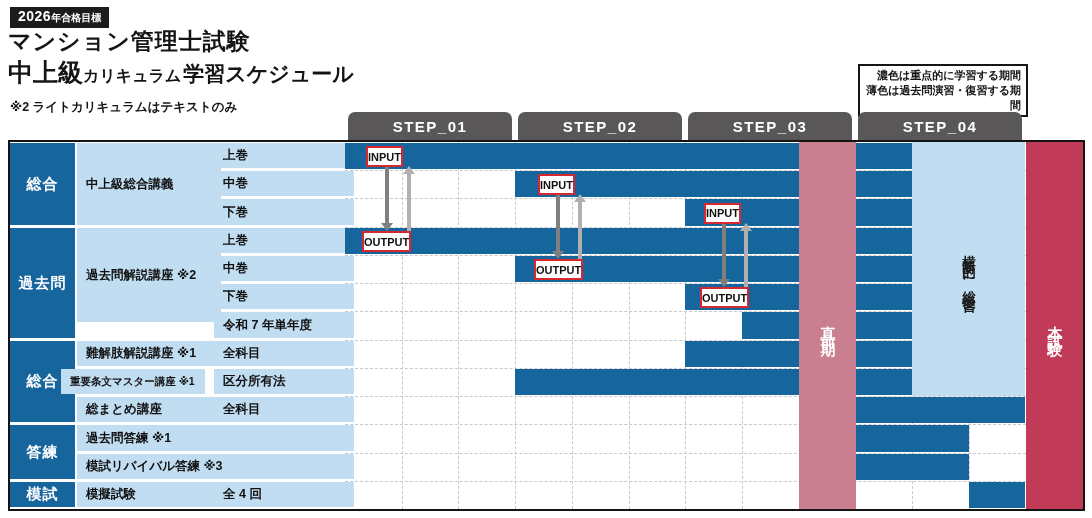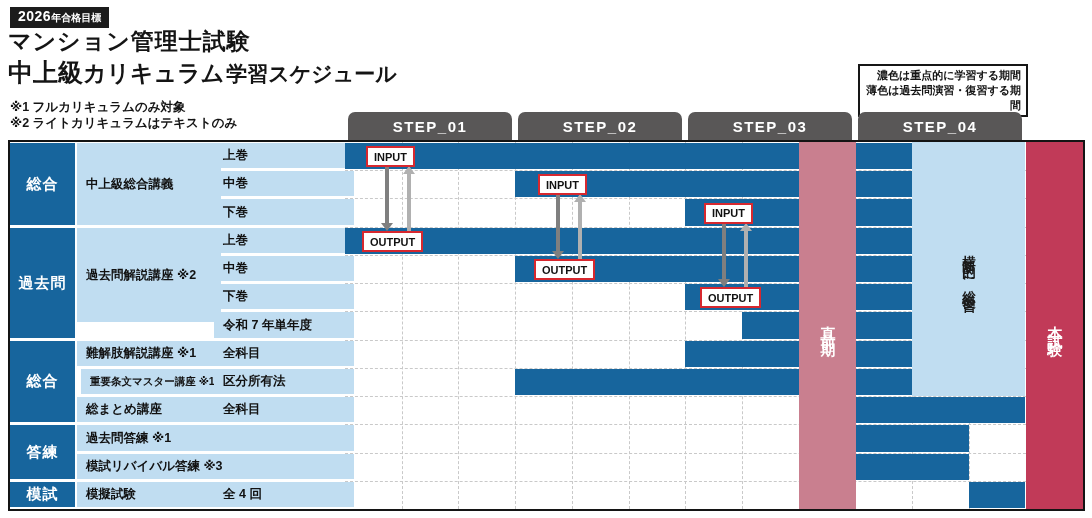--- a/index.html
+++ b/index.html
@@ -11,21 +11,21 @@
   .stage{position:relative;width:1092px;height:518px;background:#fff;overflow:hidden;color:var(--ink);}
 
   
   .badge{position:absolute;left:10px;top:7px;background:#1c1c1c;color:#fff;
          padding:2px 8px 3px 8px;font-weight:bold;line-height:14px;}
   .badge-year{font-size:14px;letter-spacing:.5px;}
   .badge-suffix{font-size:10px;}
   .title{position:absolute;left:8px;top:26px;font-size:23px;font-weight:700;letter-spacing:1px;}
   .subtitle{position:absolute;left:8px;top:56px;font-weight:900;}
   .sub-main{font-size:25px;}
-  .sub-sub{font-size:23px;}
+  .sub-sub{font-size:16px;}
   .sub-tail{font-size:21px;margin-left:2px;}
   .notes{position:absolute;left:10px;top:99px;font-size:12.5px;font-weight:bold;line-height:16px;}
   .legend{position:absolute;left:858px;top:64px;width:156px;border:2px solid #161616;
           background:#fff;font-size:11px;font-weight:bold;line-height:15px;
           padding:2px 5px;text-align:right;}
 
   
   .tab{position:absolute;top:112px;height:28px;background:var(--tab);color:#fff;
        border-radius:7px 7px 0 0;display:flex;align-items:center;justify-content:center;
        font-size:15px;font-weight:bold;letter-spacing:1.5px;}
@@ -45,42 +45,41 @@
   .ov{position:absolute;z-index:2;display:flex;align-items:center;justify-content:center;}
   .ov.pink{left:789px;top:0;width:57px;height:367px;background:var(--pink);}
   .ov.review{left:902px;top:0;width:113px;height:254px;background:var(--lblue);}
   .ov.exam{left:1016px;top:0;width:57px;height:367px;background:var(--red);}
   .vtext{writing-mode:vertical-rl;text-orientation:upright;font-weight:bold;}
   .vtext.w{color:#fff;font-size:15px;letter-spacing:8px;}
   .vtext.b{color:#1a1a1a;font-size:13.5px;letter-spacing:5px;}
 
   .iobox{position:absolute;z-index:4;background:#fff;border:2px solid var(--iobrd);
          color:#111;font-size:11px;font-weight:bold;display:flex;align-items:center;
-         justify-content:center;padding:1px 6px;height:15px;}
+         justify-content:center;padding:1px 0;height:15px;}
   .aline{position:absolute;width:4px;z-index:3;}
   .ahead{position:absolute;width:0;height:0;z-index:3;
          border-left:6px solid transparent;border-right:6px solid transparent;}
 </style>
 </head>
 <body>
 
 <div class="stage">
 
   <div class="badge">
     <span class="badge-year">2026</span><span class="badge-suffix">年合格目標</span>
   </div>
 
   <h1 class="title">マンション管理士試験</h1>
 
   <div class="subtitle">
     <span class="sub-main">中上級</span><span class="sub-sub">カリキュラム</span><span class="sub-tail">学習スケジュール</span>
   </div>
 
   <div class="notes">
-    <div>※1 フルカリキュラムのみ対象</div>
     <div>※2 ライトカリキュラムはテキストのみ</div>
   </div>
 
   <div class="legend">
     <div>濃色は重点的に学習する期間</div>
     <div>薄色は過去問演習・復習する期間</div>
   </div>
 
   <div id="tabs">
       <div class="tab" style="left: 348px; width: 164px;">STEP_01</div>
@@ -117,21 +116,21 @@
       </div>
     <div id="cells">
         <div class="cell cat" style="left: 0px; width: 65px; top: 1px; height: 82px;">総合</div>
         <div class="cell cat" style="left: 0px; width: 65px; top: 86px; height: 110px;">過去問</div>
         <div class="cell cat" style="left: 0px; width: 65px; top: 199px; height: 81px;">総合</div>
         <div class="cell cat" style="left: 0px; width: 65px; top: 283px; height: 54px;">答練</div>
         <div class="cell cat" style="left: 0px; width: 65px; top: 340px; height: 25px;">模試</div>
         <div class="cell course" style="left: 67px; width: 135px; top: 1px; height: 82px;">中上級総合講義</div>
         <div class="cell course" style="left: 67px; width: 135px; top: 86px; height: 94px;">過去問解説講座 ※2</div>
         <div class="cell course" style="left: 67px; width: 135px; top: 199px; height: 25px;">難解肢解説講座 ※1</div>
-        <div class="cell course small" style="left: 71px; width: 135px; top: 227px; height: 25px;">重要条文マスター講座 ※1</div>
+        <div class="cell course small" style="left: 51px; width: 135px; top: 227px; height: 25px;">重要条文マスター講座 ※1</div>
         <div class="cell course" style="left: 67px; width: 135px; top: 255px; height: 25px;">総まとめ講座</div>
         <div class="cell course" style="left: 67px; width: 268px; top: 283px; height: 26px;">過去問答練 ※1</div>
         <div class="cell course" style="left: 67px; width: 268px; top: 312px; height: 25px;">模試リバイバル答練 ※3</div>
         <div class="cell course" style="left: 67px; width: 135px; top: 340px; height: 25px;">模擬試験</div>
         <div class="cell vol" style="left: 204px; width: 131px; top: 1px; height: 25px;">上巻</div>
         <div class="cell vol" style="left: 204px; width: 131px; top: 29px; height: 25px;">中巻</div>
         <div class="cell vol" style="left: 204px; width: 131px; top: 57px; height: 26px;">下巻</div>
         <div class="cell vol" style="left: 204px; width: 131px; top: 86px; height: 25px;">上巻</div>
         <div class="cell vol" style="left: 204px; width: 131px; top: 114px; height: 25px;">中巻</div>
         <div class="cell vol" style="left: 204px; width: 131px; top: 142px; height: 25px;">下巻</div>

